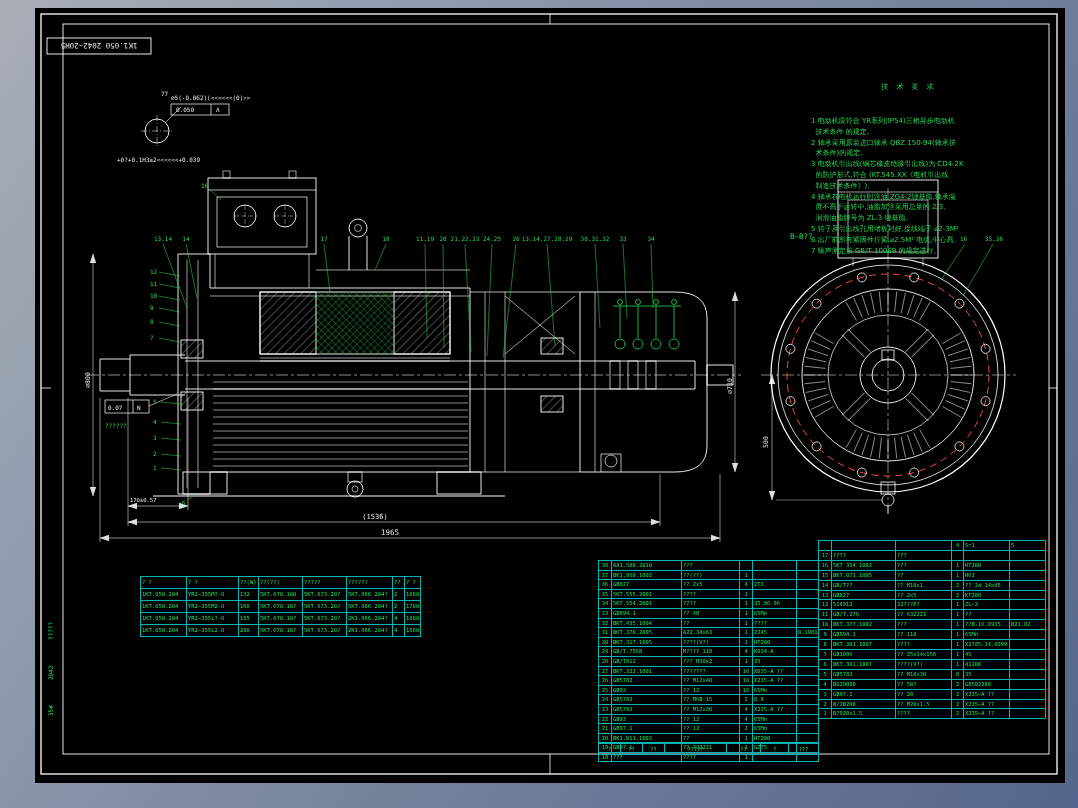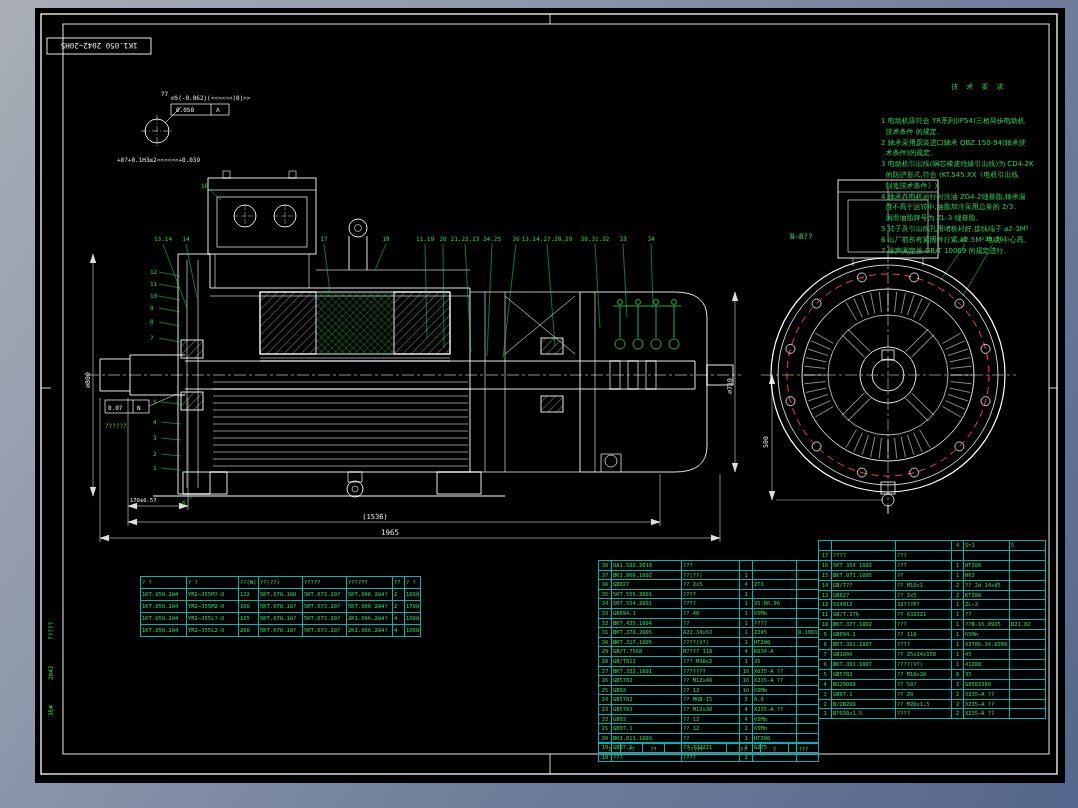--- a/index.html
+++ b/index.html
@@ -2,21 +2,21 @@
 <html><head>
 <meta charset="utf-8">
 <style>
 *{margin:0;padding:0;box-sizing:border-box}
 html,body{width:1078px;height:808px;overflow:hidden}
 body{position:relative;background:linear-gradient(125deg,#a9aeb6 0%,#8e99ac 30%,#72809b 60%,#54668b 100%);font-family:"DejaVu Sans Mono",monospace}
 .sheet{position:absolute;left:35px;top:8px;width:1030px;height:775px;background:#000}
 svg{position:absolute;left:0;top:0}
 svg text{font-family:"DejaVu Sans Mono",monospace}
 .wt{fill:#e8e8e8}.gt{fill:#27d957}
-.notes{position:absolute;left:846px;top:52px;width:196px;color:#27d957;font-size:7px;line-height:10.8px;font-family:"DejaVu Sans",sans-serif;white-space:pre-wrap}
+.notes{position:absolute;left:776px;top:52px;width:196px;color:#27d957;font-size:7px;line-height:10.8px;font-family:"DejaVu Sans",sans-serif;white-space:pre-wrap}
 .notes .t{text-align:center;letter-spacing:3px;margin-bottom:2px}
 table{border-collapse:collapse;position:absolute;table-layout:fixed}
 td{border:0.5px solid #00b5b5;color:#25e365;font-size:5.4px;line-height:8.6px;height:8.6px;padding:0 1px;overflow:hidden;white-space:nowrap;font-family:"DejaVu Sans Mono",monospace;text-align:left}
 .spec{left:105px;top:568px;width:280px}
 .spec td{font-size:5.5px;height:11px;line-height:11px}
 .boml{left:563px;top:552px;width:220px}
 .bomr{left:783px;top:532px;width:227px}
 .bomr td{height:8.9px;line-height:8.9px}
 .boml td:nth-child(1),.boml td:nth-child(4),.bomr td:nth-child(1),.bomr td:nth-child(4){text-align:center}
 .strip{left:563px;top:735px;width:220px}

